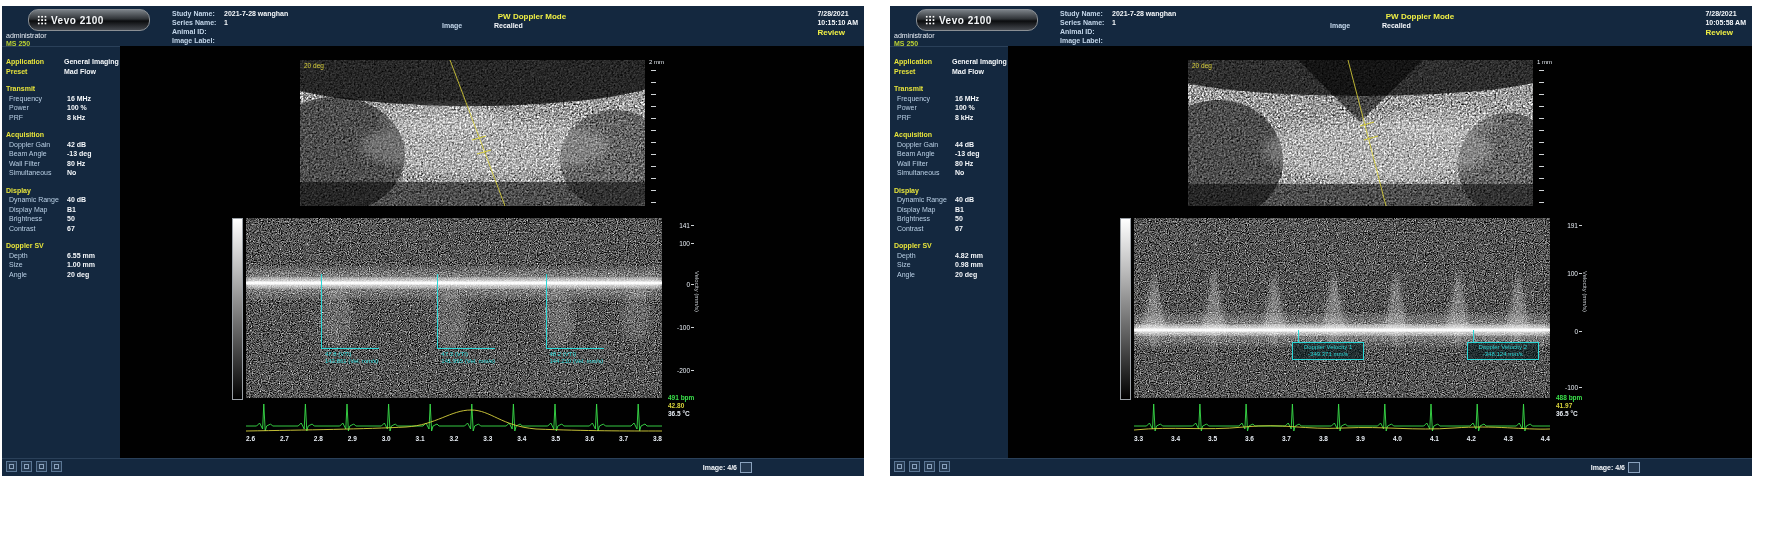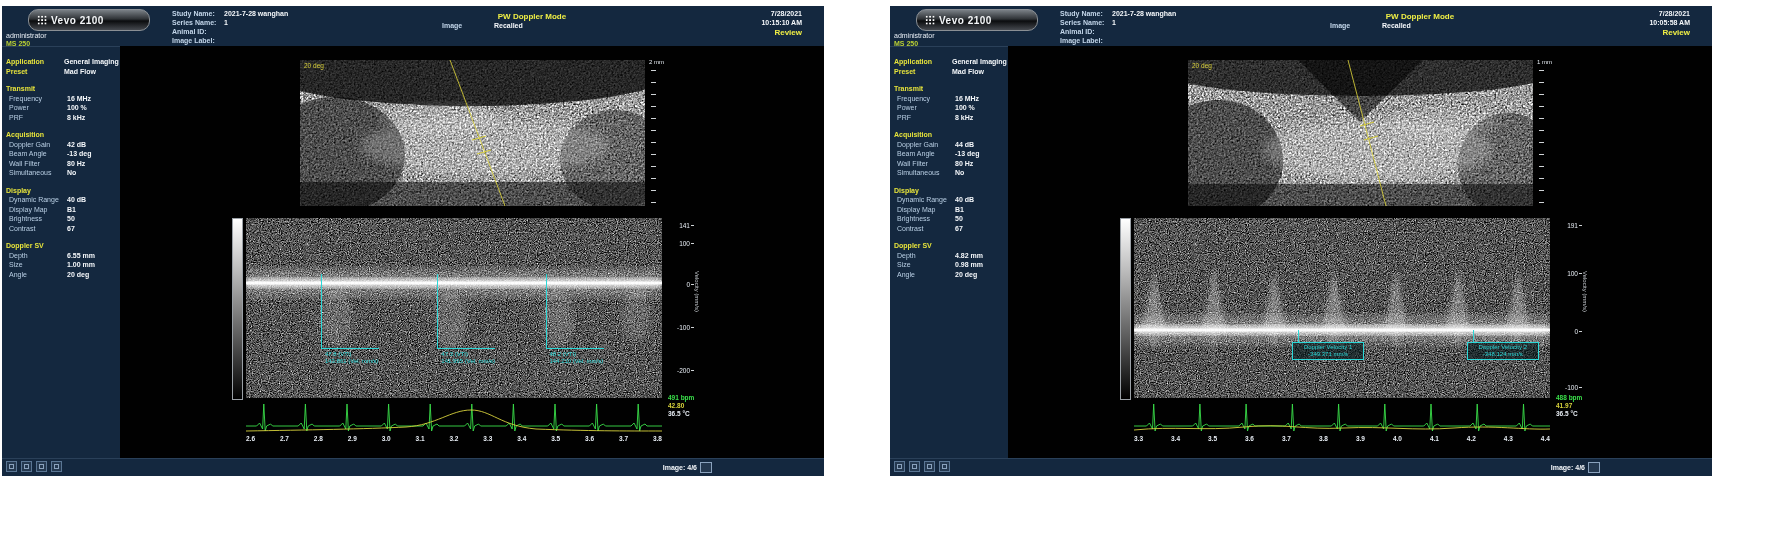--- a/index.html
+++ b/index.html
@@ -1,41 +1,41 @@
 <!DOCTYPE html>
 <html><head>
 <meta charset="utf-8">
 <style>
   html,body{margin:0;padding:0;}
   body{
     width:1772px;height:542px;background:#ffffff;overflow:hidden;position:relative;
     font-family:"Liberation Sans", sans-serif; -webkit-font-smoothing:antialiased;
   }
-  .panel{position:absolute;top:6px;width:822px;height:470px;background:#0369a1;}
+  .panel{position:absolute;top:6px;width:822px;height:470px;background:#0369a1;padding-left:40px;}
   .panel.p0{left:2px;} .panel.p1{left:890px;}
 
   
   .hdr{position:absolute;top:0;left:0;right:0;height:40px;background:#14283f;border-bottom:1px solid #2a4059;}
   .logo{position:absolute;left:26px;top:3px;width:104px;height:20px;border-radius:10px;
         border:1px solid #8a8f94;display:flex;align-items:center;gap:4px;padding:0 8px;
         background:linear-gradient(180deg,#7a8086 0%,#2e3236 45%,#0b0c0e 55%,#45494f 100%);}
   .logo-dots{width:10px;height:10px;
         background-image:radial-gradient(circle,#fff 0.9px,rgba(0,0,0,0) 1.1px);
         background-size:3.4px 3.4px;}
   .logo-text{color:#f4f6f8;font-size:10px;font-weight:bold;letter-spacing:.5px;white-space:nowrap;}
   .user{position:absolute;left:4px;top:26px;color:#e8eef5;font-size:7px;}
   .transducer{position:absolute;left:4px;top:34px;color:#b9cf35;font-size:7px;font-weight:bold;}
   .fields{position:absolute;left:170px;top:3px;}
   .frow{display:flex;line-height:9px;}
   .flabel{color:#c3d6ea;font-size:7px;font-weight:bold;width:52px;}
   .fval{color:#f5f8fb;font-size:7px;font-weight:bold;}
   .mode-block{position:absolute;left:440px;top:6px;width:180px;text-align:left;}
   .mode{color:#f0ef45;font-size:8px;font-weight:bold;text-align:center;}
   .imgstate{display:flex;margin-top:1px;}
-  .dt-block{position:absolute;right:22px;top:3px;text-align:right;}
+  .dt-block{position:absolute;right:6px;top:3px;}
   .dt{color:#f5f8fb;font-size:7px;font-weight:bold;line-height:9px;}
   .review{color:#f0ef45;font-size:8px;font-weight:bold;margin-top:1px;}
 
   
   .sidebar{position:absolute;left:0;top:41px;bottom:17px;width:118px;background:#14283f;padding-top:10px;box-sizing:border-box;}
   .srow{display:flex;line-height:9.5px;padding-left:4px;}
   .slabel{font-size:7px;color:#b9cfe4;width:58px;flex:none;}
   .sval{font-size:7px;color:#f5f8fb;font-weight:bold;}
   .srow[data-kind="head"] .slabel{color:#e6e33b;font-weight:bold;}
   .srow[data-kind="sec"]{margin-top:8px;}

